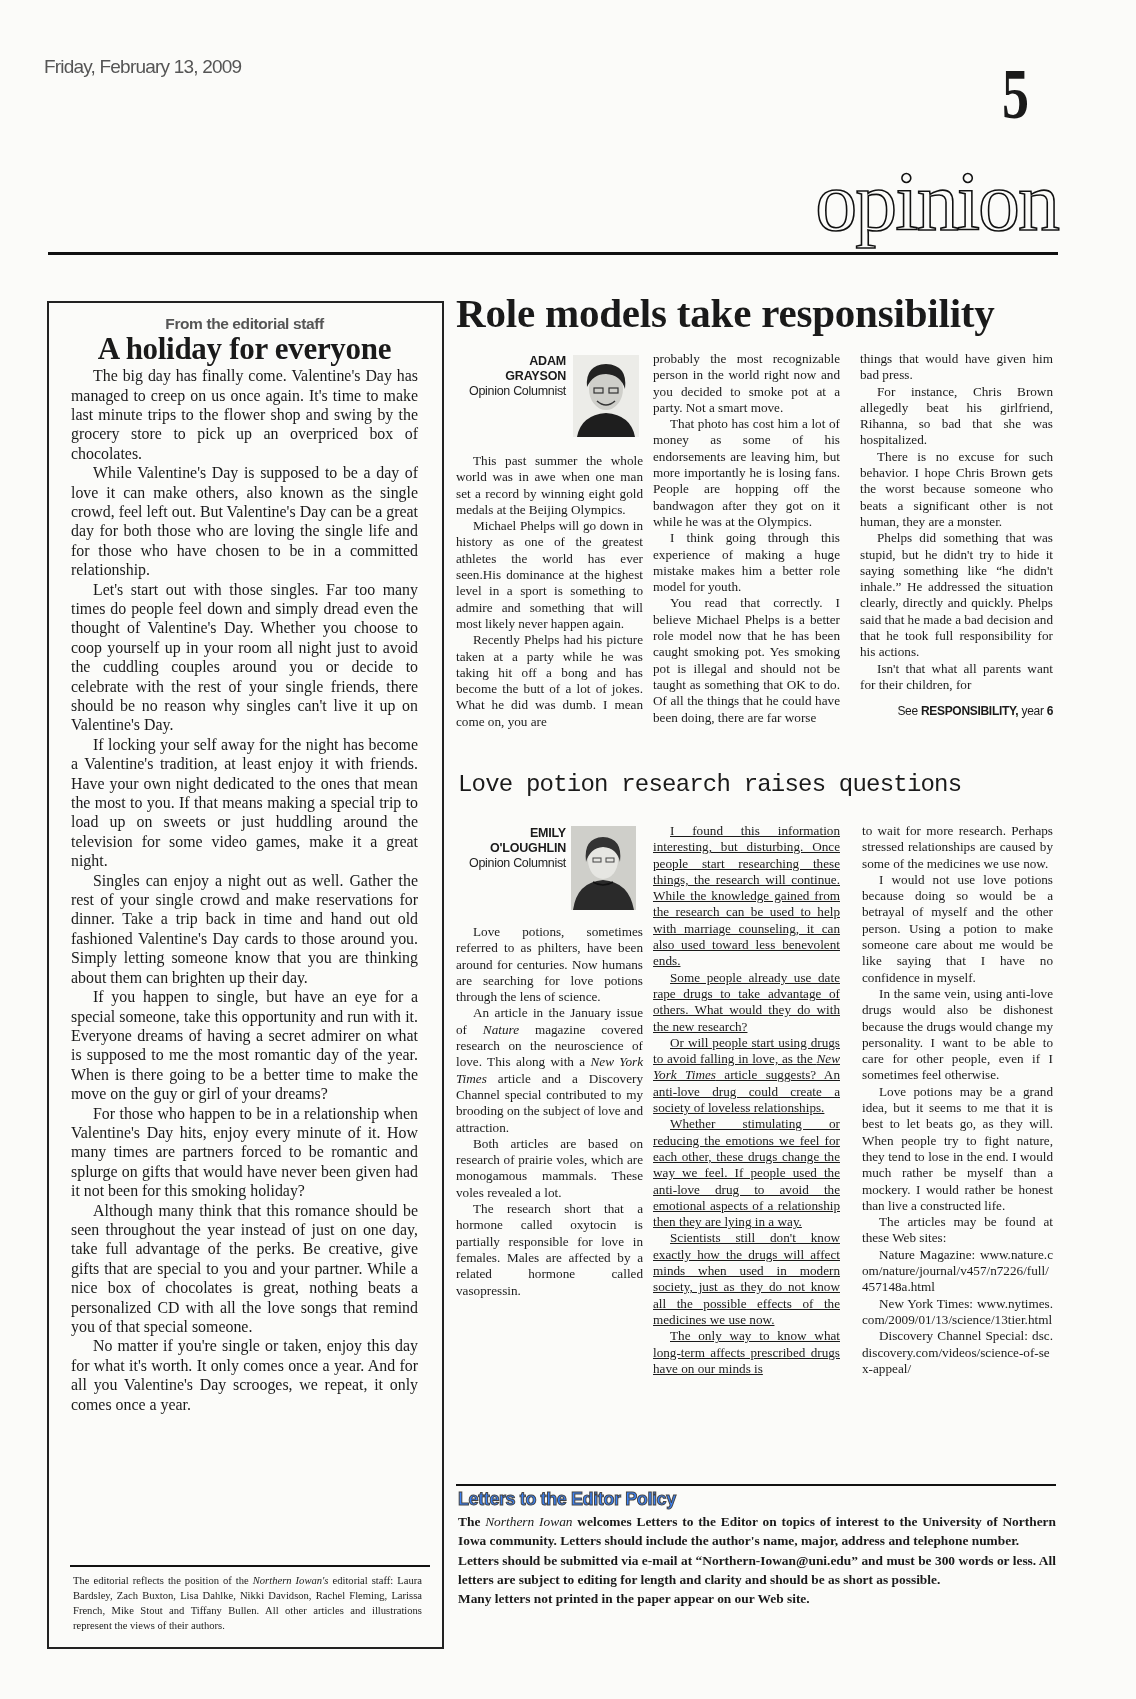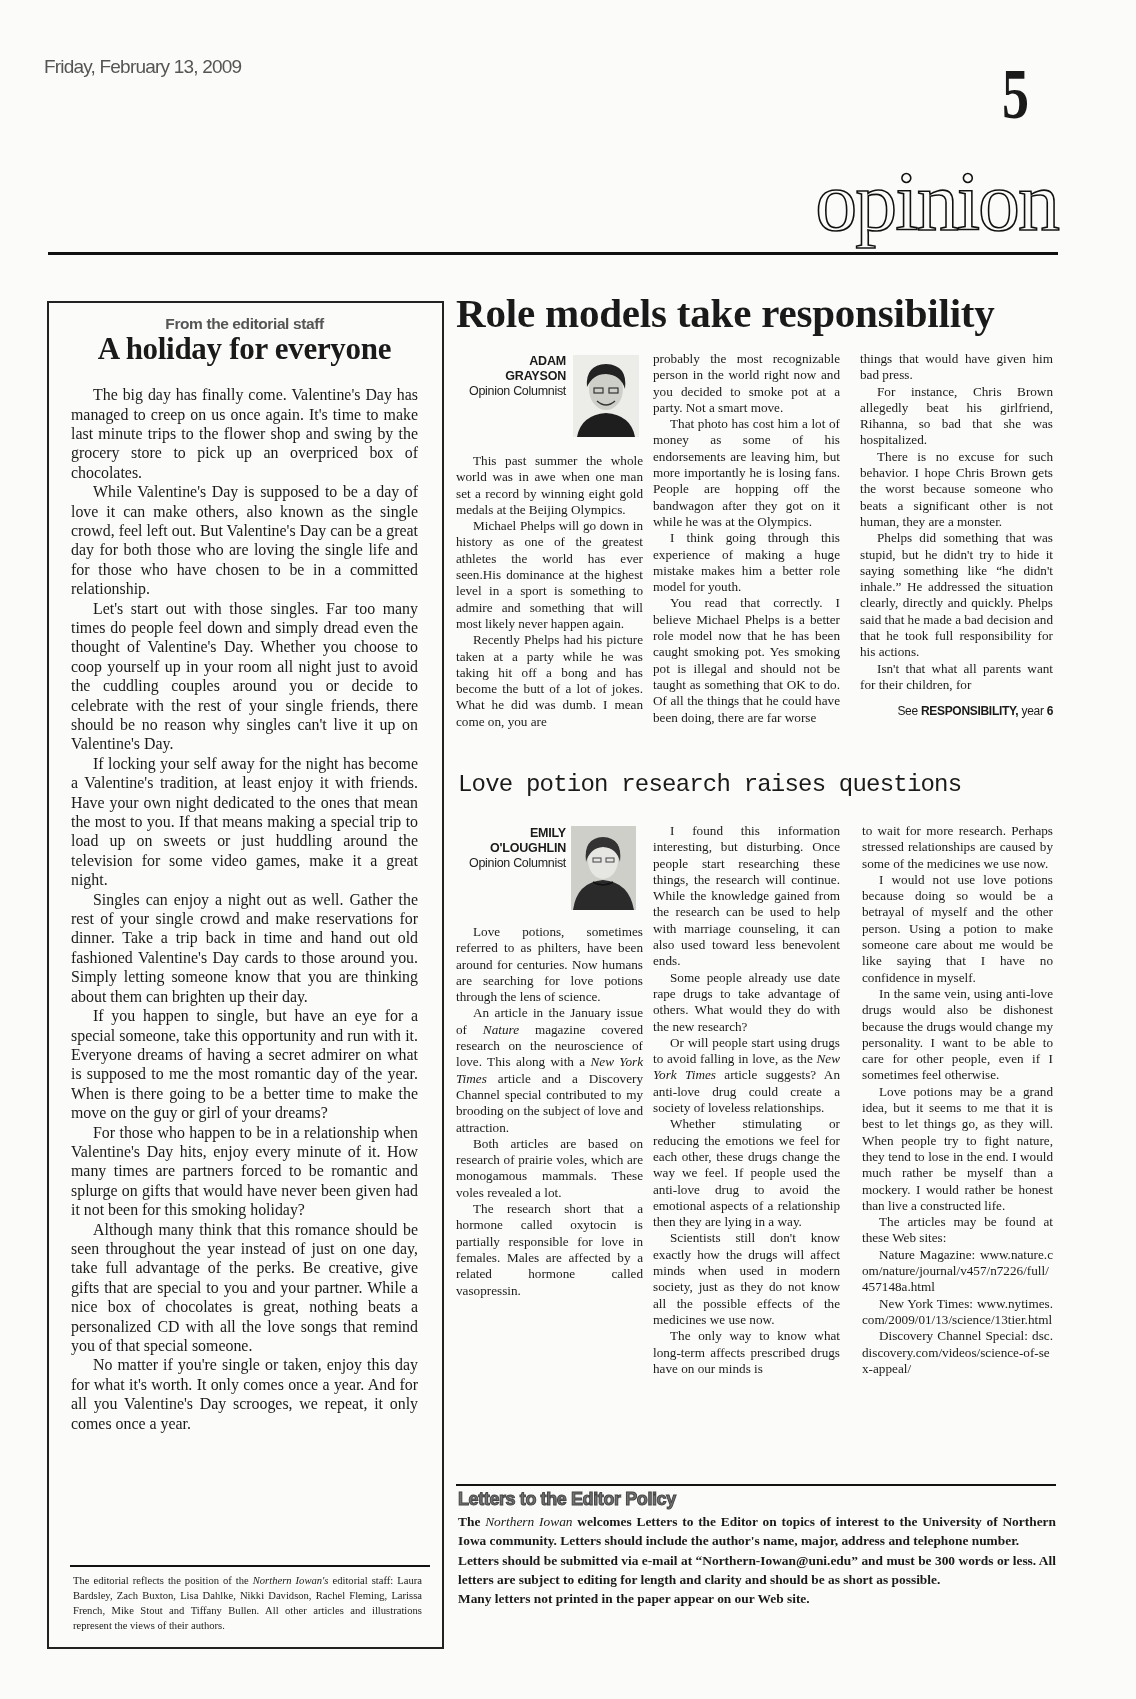--- a/index.html
+++ b/index.html
@@ -8,21 +8,21 @@
 
   .dateline { position: absolute; left: 44px; top: 56px; font-family: "Liberation Sans", sans-serif; font-size: 19px; color: #555; letter-spacing: -0.8px; font-weight: 300; }
   .pagenum { position: absolute; left: 1002px; top: 58px; font-family: "Liberation Serif", serif; font-size: 72px; font-weight: bold; line-height: 1; transform: scaleX(0.75); transform-origin: left top; }
   .section-title { position: absolute; right: 78px; top: 160px; font-family: "Liberation Serif", serif; font-size: 84px; line-height: 1; color: transparent; -webkit-text-stroke: 1.6px #111; letter-spacing: -2px; }
   .rule-top { position: absolute; left: 48px; top: 252px; width: 1010px; height: 3px; background: #111; }
 
   
   .editorial { position: absolute; left: 47px; top: 301px; width: 397px; height: 1348px; border: 2px solid #222; padding: 12px 24px 0 22px; }
   .ed-kicker { font-family: "Liberation Sans", sans-serif; font-weight: bold; font-size: 15.5px; color: #555; text-align: center; letter-spacing: -0.4px; }
   .ed-head { font-family: "Liberation Serif", serif; font-weight: bold; font-size: 31px; text-align: center; line-height: 1.1; margin-top: -1px; letter-spacing: -0.3px; }
-  .ed-body { margin-top: 19px; font-size: 15.9px; line-height: 19.4px; text-align: justify; }
+  .ed-body { font-size: 15.9px; line-height: 19.4px; text-align: justify; }
   .ed-body p { text-indent: 22px; }
   .ed-rule { position: absolute; left: 21px; right: 12px; top: 1262px; height: 2px; background: #111; }
   .ed-foot { position: absolute; left: 24px; right: 20px; top: 1270px; font-size: 10.6px; line-height: 15px; text-align: justify; }
   .ed-foot i { font-style: italic; }
 
   
   .art-head-1 { position: absolute; left: 456px; top: 292px; width: 600px; font-family: "Liberation Serif", serif; font-weight: bold; font-size: 41px; line-height: 1.05; letter-spacing: -0.2px; white-space: nowrap; }
   .art-head-2 { position: absolute; left: 458px; top: 772px; width: 600px; font-family: Liberation Mono, monospace; font-weight: 200; font-size: 24px; line-height: 1.05; letter-spacing: -0.8px; white-space: nowrap; }
 
   .byline { position: absolute; width: 110px; text-align: right; font-family: "Liberation Sans", sans-serif; }
@@ -32,21 +32,21 @@
   .photo svg { width: 100%; height: 100%; display: block; }
 
   .col { position: absolute; width: 187px; font-size: 13.2px; line-height: 16.3px; text-align: justify; font-family: "Liberation Serif", serif; }
   .col p { text-indent: 17px; }
   .col p.cont { text-indent: 0; }
   .col i { font-style: italic; }
   .jump { font-family: "Liberation Sans", sans-serif; font-size: 12px; text-align: right; letter-spacing: -0.3px; margin-top: 10px; }
   .jump b { font-weight: bold; }
 
   .rule-letters { position: absolute; left: 456px; top: 1484px; width: 600px; height: 2px; background: #111; }
-  .letters-head { position: absolute; left: 458px; top: 1489px; font-family: "Liberation Sans", sans-serif; font-weight: bold; font-size: 18px; color: #737373; -webkit-text-stroke: 1px #444; letter-spacing: -0.4px; }
+  .letters-head { position: absolute; left: 458px; top: 1489px; font-family: "Liberation Sans", sans-serif; font-weight: bold; font-size: 18px; color: #3b82f6; -webkit-text-stroke: 1px #444; letter-spacing: -0.4px; }
   .letters-body { position: absolute; left: 458px; top: 1512px; width: 598px; font-family: "Liberation Serif", serif; font-weight: bold; font-size: 13.4px; line-height: 19.3px; text-align: justify; }
   .letters-body i { font-style: italic; font-weight: normal; }
   .letters-body p { text-indent: 0; }
 </style>
 </head>
 <body>
 
 <div class="dateline">Friday, February 13, 2009</div>
 <div class="pagenum">5</div>
 <div class="section-title">opinion</div>
@@ -125,33 +125,33 @@
     <rect x="35" y="32" width="8" height="4" fill="none" stroke="#444" stroke-width="1"></rect>
   </svg>
 </div>
 
 <div class="col" style="left:456px; top:924px;">
   <p>Love potions, sometimes referred to as philters, have been around for centuries. Now humans are searching for love potions through the lens of science.</p>
   <p><span>An article in the January issue of </span><i>Nature</i><span> magazine covered research on the neuroscience of love. This along with a </span><i>New York Times</i><span> article and a Discovery Channel special contributed to my brooding on the subject of love and attraction.</span></p>
   <p>Both articles are based on research of prairie voles, which are monogamous mammals. These voles revealed a lot.</p>
   <p>The research short that a hormone called oxytocin is partially responsible for love in females. Males are affected by a related hormone called vasopressin.</p>
 </div>
-<div class="col" style="left:653px; top:823px;">
+<div class="col" style="left:653px; top:823px;text-decoration:underline;">
   <p>I found this information interesting, but disturbing. Once people start researching these things, the research will continue. While the knowledge gained from the research can be used to help with marriage counseling, it can also used toward less benevolent ends.</p>
   <p>Some people already use date rape drugs to take advantage of others. What would they do with the new research?</p>
   <p><span>Or will people start using drugs to avoid falling in love, as the </span><i>New York Times</i><span> article suggests? An anti-love drug could create a society of loveless relationships.</span></p>
   <p>Whether stimulating or reducing the emotions we feel for each other, these drugs change the way we feel. If people used the anti-love drug to avoid the emotional aspects of a relationship then they are lying in a way.</p>
   <p>Scientists still don't know exactly how the drugs will affect minds when used in modern society, just as they do not know all the possible effects of the medicines we use now.</p>
   <p>The only way to know what long-term affects prescribed drugs have on our minds is</p>
 </div>
 <div class="col" style="left:862px; top:823px; width:191px;">
   <p class="cont">to wait for more research. Perhaps stressed relationships are caused by some of the medicines we use now.</p>
   <p>I would not use love potions because doing so would be a betrayal of myself and the other person. Using a potion to make someone care about me would be like saying that I have no confidence in myself.</p>
   <p>In the same vein, using anti-love drugs would also be dishonest because the drugs would change my personality. I want to be able to care for other people, even if I sometimes feel otherwise.</p>
-  <p>Love potions may be a grand idea, but it seems to me that it is best to let things go, as they will. When people try to fight nature, they tend to lose in the end. I would much rather be myself than a mockery. I would rather be honest than live a constructed life.</p>
+  <p>Love potions may be a grand idea, but it seems to me that it is best to let beats go, as they will. When people try to fight nature, they tend to lose in the end. I would much rather be myself than a mockery. I would rather be honest than live a constructed life.</p>
   <p>The articles may be found at these Web sites:</p>
   <p style="word-break:break-all;">Nature Magazine: www.nature.com/nature/journal/v457/n7226/full/457148a.html</p>
   <p style="word-break:break-all;">New York Times: www.nytimes.com/2009/01/13/science/13tier.html</p>
   <p style="word-break:break-all;">Discovery Channel Special: dsc.discovery.com/videos/science-of-sex-appeal/</p>
 </div>
 
 <div class="rule-letters"></div>
 <div class="letters-head">Letters to the Editor Policy</div>
 <div class="letters-body">
   <p><span>The </span><i>Northern Iowan</i><span> welcomes Letters to the Editor on topics of interest to the University of Northern Iowa community. Letters should include the author's name, major, address and telephone number.</span></p>

